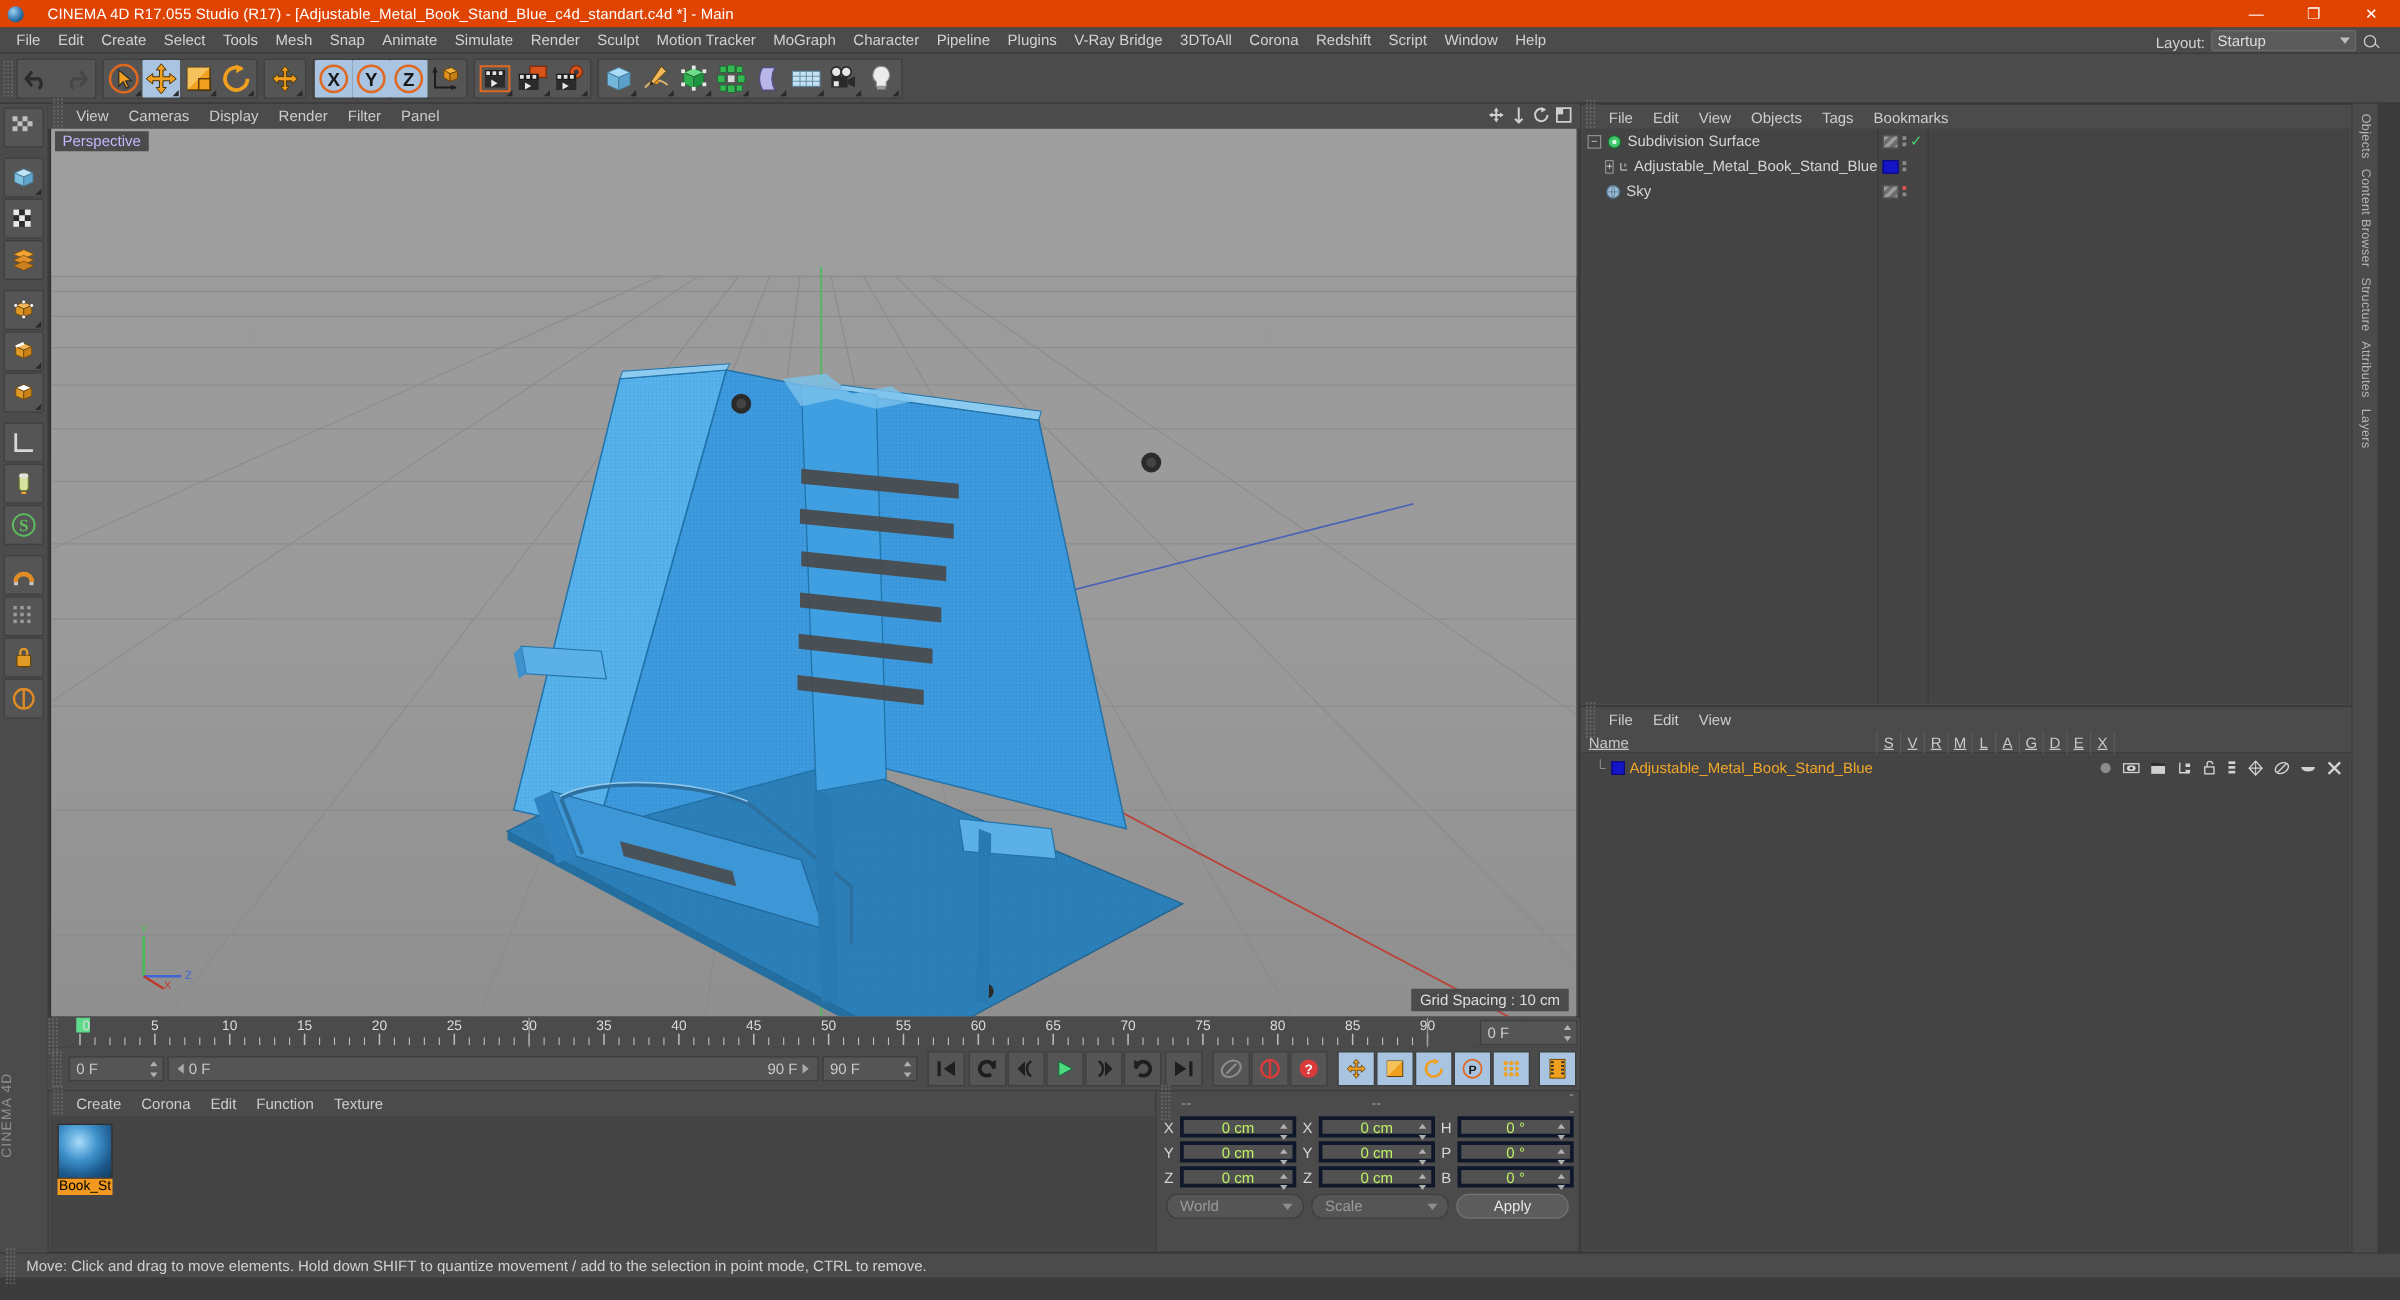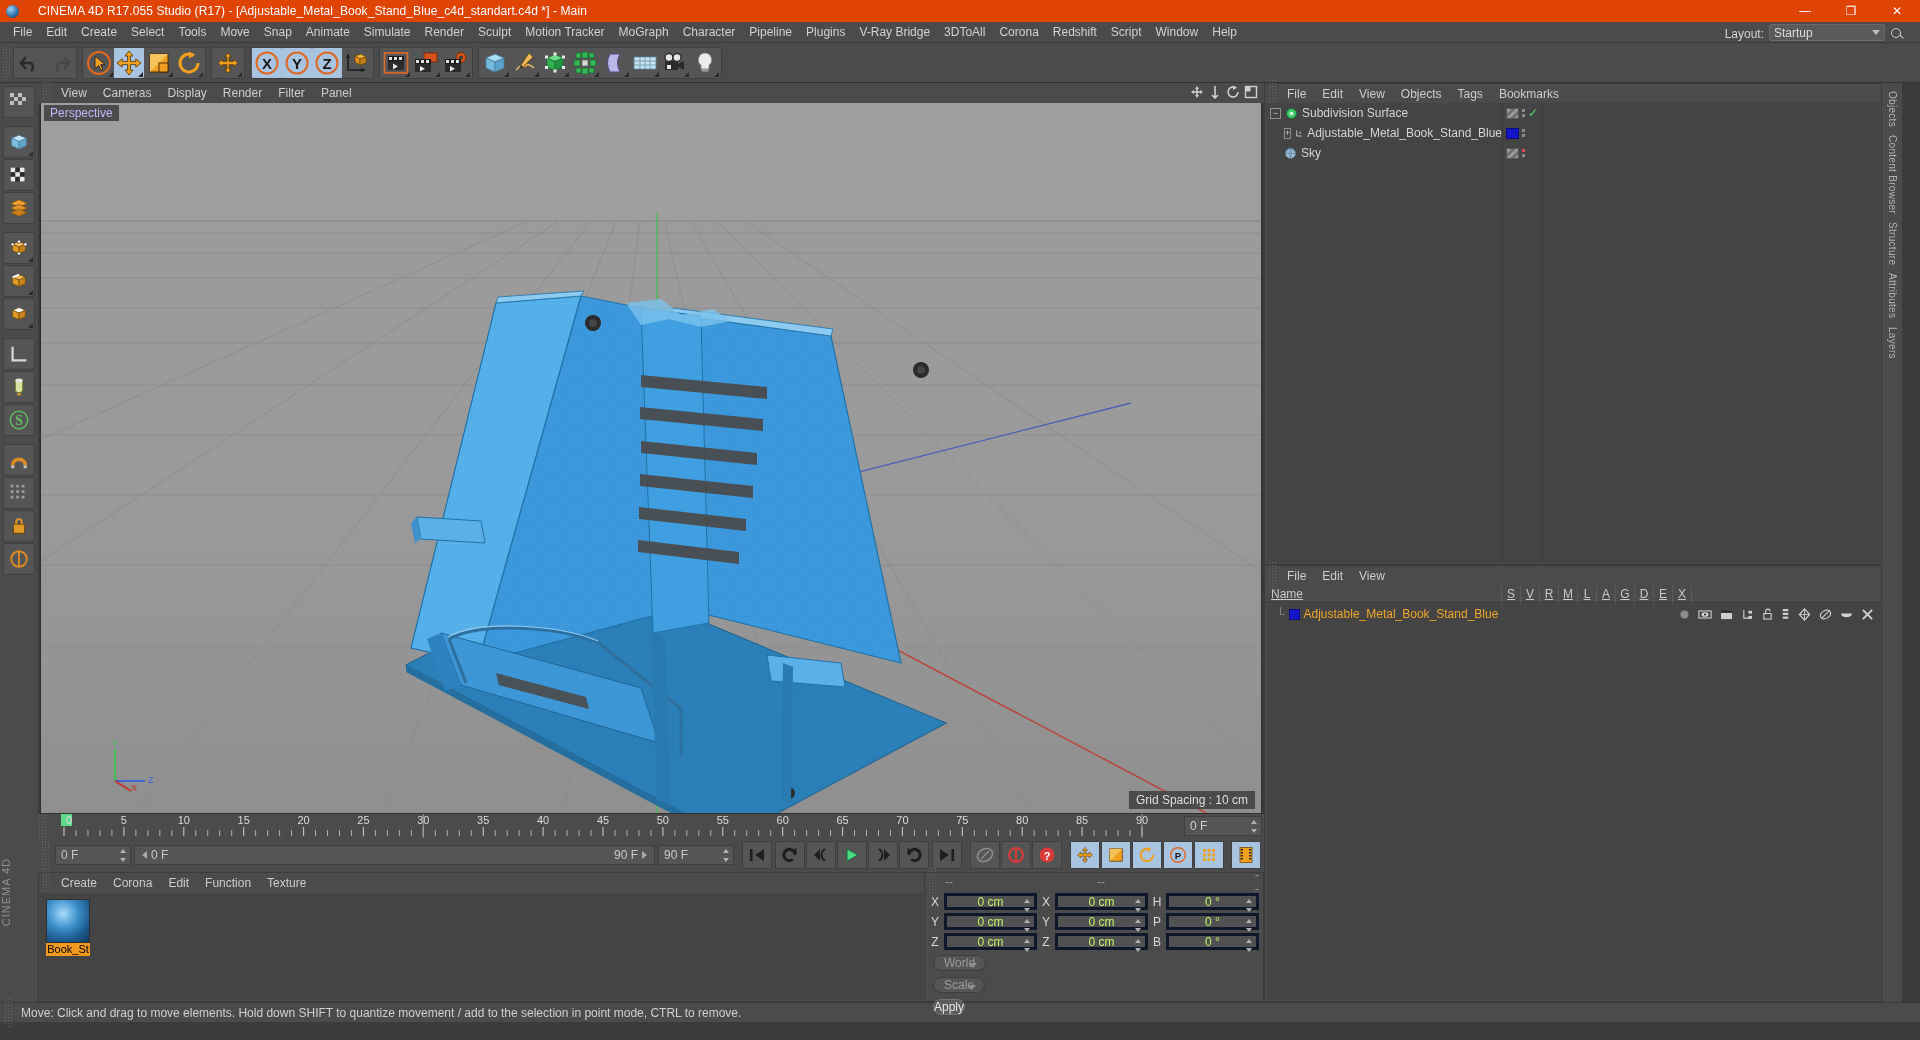--- a/index.html
+++ b/index.html
@@ -114,21 +114,21 @@
     background:radial-gradient(circle at 35% 28%, #a8dcfb 0%, #3e91cb 40%, #1d5c91 72%, #0f3351 100%);}
   .matname{ background:#f19a1f; color:#000; font-size:11px; text-align:center; width:44px;
             overflow:hidden; white-space:nowrap; line-height:13px;}
   #coordmgr{ flex:1; background:#4b4b4b; margin:1px 1px 1px 0; display:flex; flex-direction:column;}
   #coordhead{ height:18px; display:flex; align-items:center; padding-left:3px; color:#9a9a9a; font-size:12px;}
   #coordgrid{ flex:1; padding:2px 4px; display:flex; flex-direction:column; gap:3px;}
   .crow{ display:flex; align-items:center; gap:3px; height:17px;}
   .clab{ width:12px; text-align:center; font-size:12px; color:#d6d6d6;}
   .cfield{ flex:1; background:#515151; border:3px solid #0f172a; height:17px; position:relative;
            display:flex; align-items:center; padding:0 4px; font-size:12px; color:#bef264;justify-content:center;}
-  .btnrow{ display:flex; gap:6px; align-items:flex-start; padding:2px 4px 0 4px;flex-direction:column;}
+  .btnrow{ display:flex; gap:6px; align-items:center; padding:2px 4px 0 4px;}
   .dsel{ flex:1; height:20px; background:#555; border:1px solid #3e3e3e; border-radius:9px;
          display:flex; align-items:center; padding:0 10px; font-size:12px; color:#9b9b9b; position:relative;}
   .dsel .arw{ position:absolute; right:8px; top:7px; border-left:4px solid transparent;
               border-right:4px solid transparent; border-top:5px solid #8d8d8d;}
   #applybtn{ flex:1; height:20px; background:#5c5c5c; border:1px solid #747474; border-radius:10px;
              display:flex; align-items:center; justify-content:center; font-size:12px; color:#e6e6e6;}
   
   #right{ width:618px; background:#3b3b3b; display:flex; flex-direction:column;}
   #objmgr{ height:480px; background:#4b4b4b; margin:1px; display:flex; flex-direction:column; position:relative;}
   #objtree{ flex:1; background:#444; margin:0 1px 1px 1px; position:relative; display:flex;}
@@ -160,21 +160,21 @@
   </div>
 </div>
 
 <div id="menubar">
   <div id="menu-items" style="display:flex">
       <span class="mi">File</span>
       <span class="mi">Edit</span>
       <span class="mi">Create</span>
       <span class="mi">Select</span>
       <span class="mi">Tools</span>
-      <span class="mi">Move</span>
+      <span class="mi">Mesh</span>
       <span class="mi">Snap</span>
       <span class="mi">Animate</span>
       <span class="mi">Simulate</span>
       <span class="mi">Render</span>
       <span class="mi">Sculpt</span>
       <span class="mi">Motion Tracker</span>
       <span class="mi">MoGraph</span>
       <span class="mi">Character</span>
       <span class="mi">Pipeline</span>
       <span class="mi">Plugins</span>

